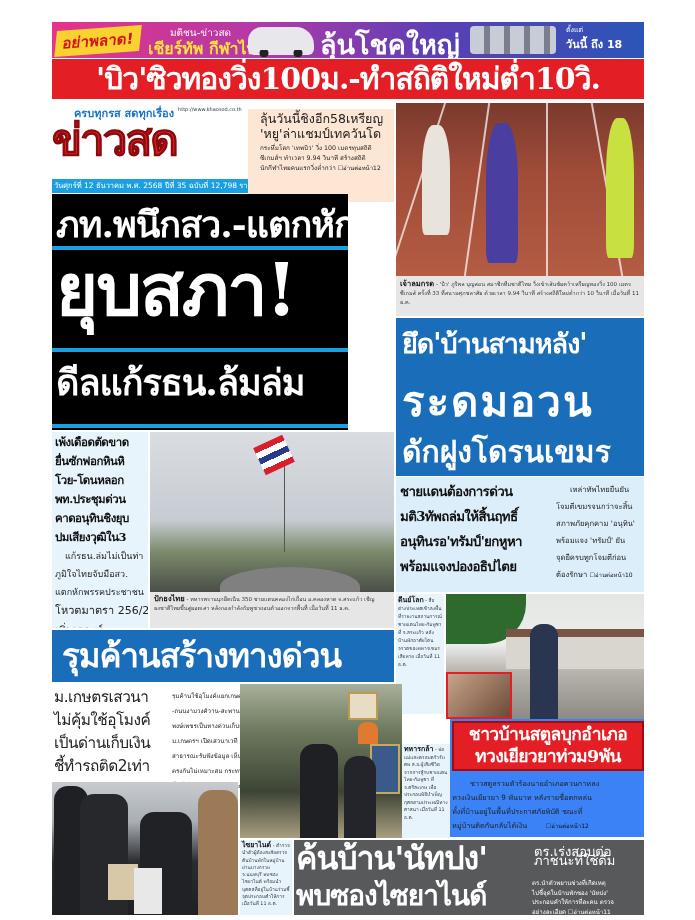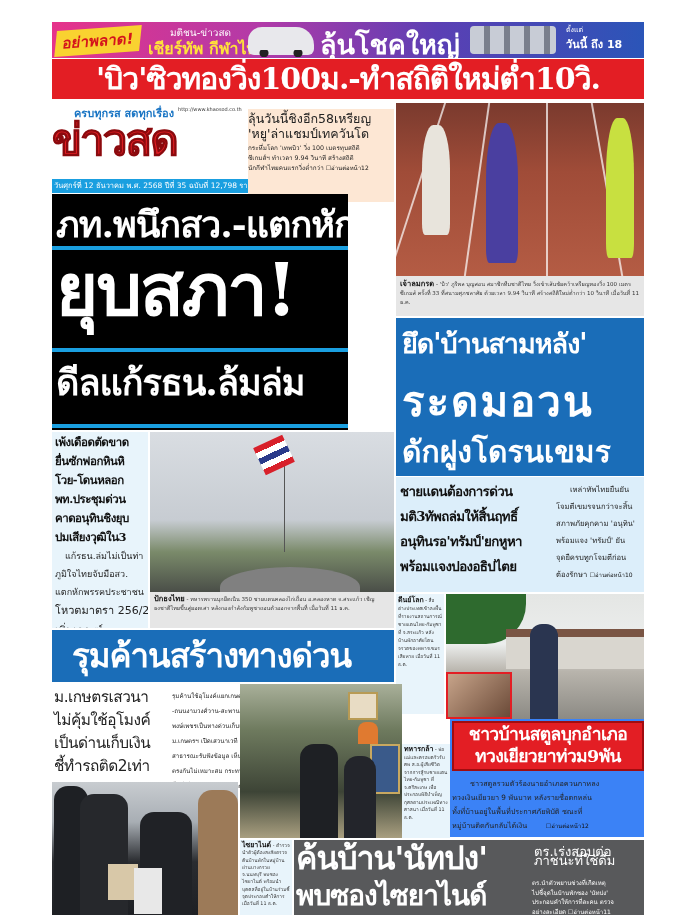--- a/index.html
+++ b/index.html
@@ -23,21 +23,21 @@
   
   .top-head { left: 0; top: 37px; width: 592px; height: 40px; background: #e31e24; color: #fff; font-family: "DejaVu Serif", serif; font-weight: bold; font-size: 30px; line-height: 40px; text-align: center; letter-spacing: -1px; overflow: hidden; white-space: nowrap; }
 
   
   .mast { left: 0; top: 80px; width: 180px; height: 74px; background: #fff; }
   .mast-tag { left: 22px; top: 2px; color: #1a75c4; font-size: 11px; font-weight: bold; }
   .mast-logo { left: 0; top: 12px; color: #e31e24; font-size: 44px; font-weight: bold; letter-spacing: -2px; -webkit-text-stroke: 1px #8a0a0e; line-height: 52px; }
   .mast-url { left: 126px; top: 4px; font-size: 5px; color: #333; }
   .mast-date { left: 0; top: 157px; width: 342px; height: 14px; background: #1a9fe0; color: #fff; font-size: 7.5px; line-height: 14px; padding-left: 2px; white-space: nowrap; overflow: hidden; }
 
-  .sprint-box { left: 196px; top: 87px; width: 146px; height: 93px; background: #fde7d4; padding: 2px 0; }
+  .sprint-box { left: 196px; top: 87px; width: 146px; height: 93px; background: #fde7d4; padding: 2px 12px; }
   .sprint-h1 { font-size: 12.5px; color: #222; line-height: 15px; white-space: nowrap; }
   .sprint-body { font-size: 6.3px; color: #222; line-height: 10px; margin-top: 2px; }
   .ref { font-size: 6px; color: #111; }
 
   
   .photo-run { left: 344px; top: 81px; width: 248px; height: 173px; background: linear-gradient(180deg,#7a3a2e 0%,#a04c38 40%,#b45c44 100%); overflow: hidden; }
   .lane { position: absolute; top: 0; width: 2px; height: 173px; background: rgba(255,255,255,0.7); }
   .runner { position: absolute; border-radius: 40% 40% 10% 10%; }
   .caption-run { left: 344px; top: 254px; width: 248px; height: 40px; background: #e6e6e6; padding: 3px 4px; font-size: 5.5px; line-height: 9px; color: #333; }
   .caption-run b { font-size: 7.5px; color: #111; }
@@ -67,21 +67,21 @@
   .rock { position: absolute; left: 70px; top: 135px; width: 140px; height: 40px; background: #808080; border-radius: 50% 50% 0 0; }
   .caption-flag { left: 98px; top: 570px; width: 244px; height: 36px; background: #e6e6e6; padding: 2px 4px; font-size: 5.5px; line-height: 9px; color: #333; }
   .caption-flag b { font-size: 7.5px; color: #111; }
 
   
   .border-story { left: 344px; top: 455px; width: 248px; height: 115px; background: #dceefa; }
   .bs-head { left: 4px; top: 2px; width: 156px; font-family: "DejaVu Serif", serif; font-weight: bold; font-size: 13.3px; line-height: 25px; color: #111; white-space: nowrap; letter-spacing: -0.6px; }
   .bs-body { left: 160px; top: 4px; width: 88px; font-size: 7.6px; line-height: 17px; color: #222; white-space: nowrap; }
 
   
-  .mid-banner { left: 0; top: 608px; width: 342px; height: 52px; background: #1a6db8; color: #fff; font-family: "DejaVu Serif", serif; font-weight: bold; font-size: 33px; line-height: 52px; padding-left: 20px; white-space: nowrap; overflow: hidden; letter-spacing: -1px; }
+  .mid-banner { left: 0; top: 608px; width: 342px; height: 52px; background: #1a6db8; color: #fff; font-family: "DejaVu Serif", serif; font-weight: bold; font-size: 33px; line-height: 52px; padding-left: 10px; white-space: nowrap; overflow: hidden; letter-spacing: -1px; }
 
   
   .caption-left2 { left: 344px; top: 572px; width: 48px; height: 120px; background: #e8f4fb; padding: 2px 2px; font-size: 4.8px; line-height: 8px; color: #333; overflow: hidden; }
   .caption-left2 b { font-size: 7px; color: #111; }
   .photo-reporter { left: 394px; top: 572px; width: 198px; height: 125px; background: linear-gradient(180deg,#e4e6e4 0%,#eceeed 40%,#b8b4ac 62%,#8c8a84 100%); overflow: hidden; }
   .tree { position: absolute; left: 0; top: 0; width: 80px; height: 50px; background: #2e6a2e; border-radius: 0 0 40px 0; }
   .house { position: absolute; left: 60px; top: 35px; width: 138px; height: 40px; background: #d9d6cf; border-top: 8px solid #7a5544; }
   .reporter { position: absolute; left: 84px; top: 30px; width: 28px; height: 95px; background: #2a3550; border-radius: 12px 12px 0 0; }
   .inset { position: absolute; left: 0; top: 78px; width: 66px; height: 47px; background: linear-gradient(135deg,#c7a48a,#6b4a38); border: 2px solid #e31e24; }
 

